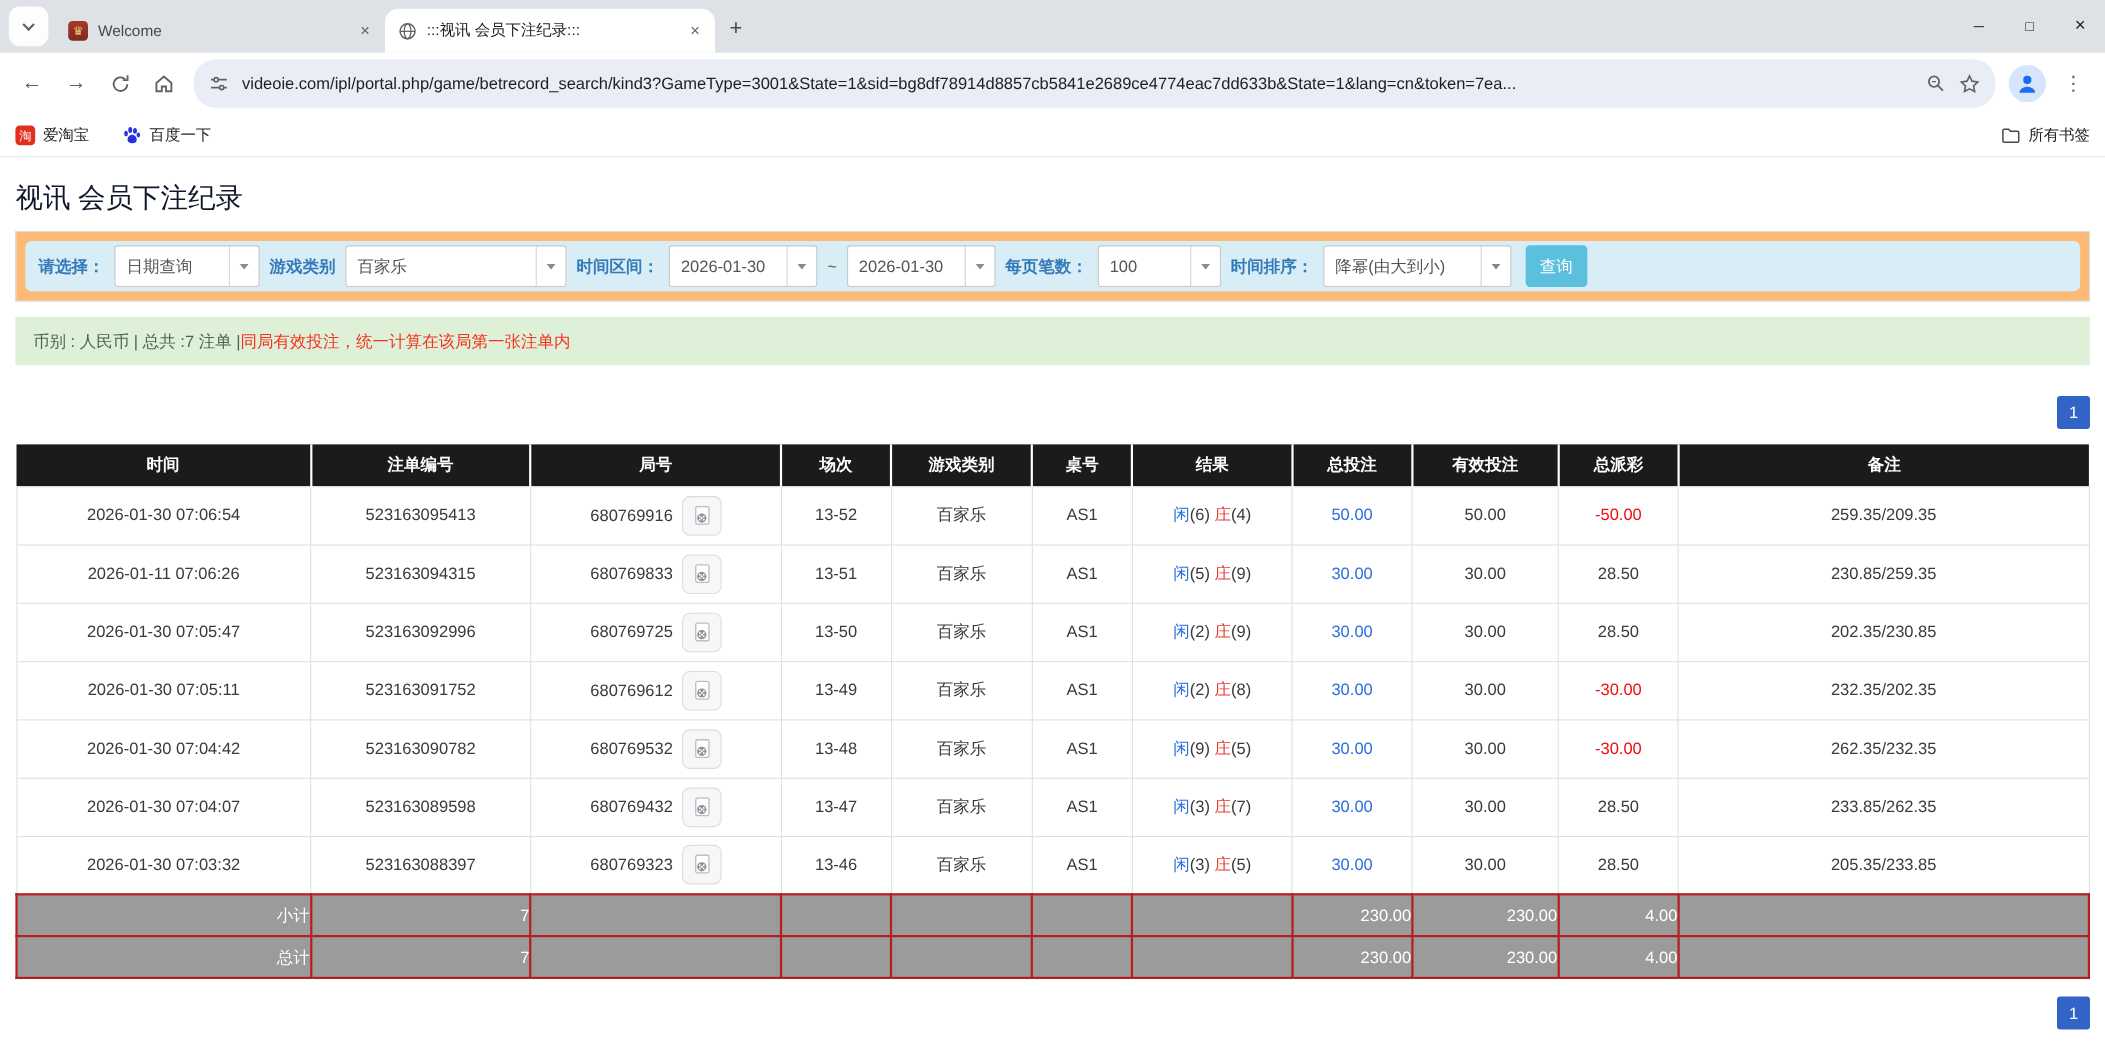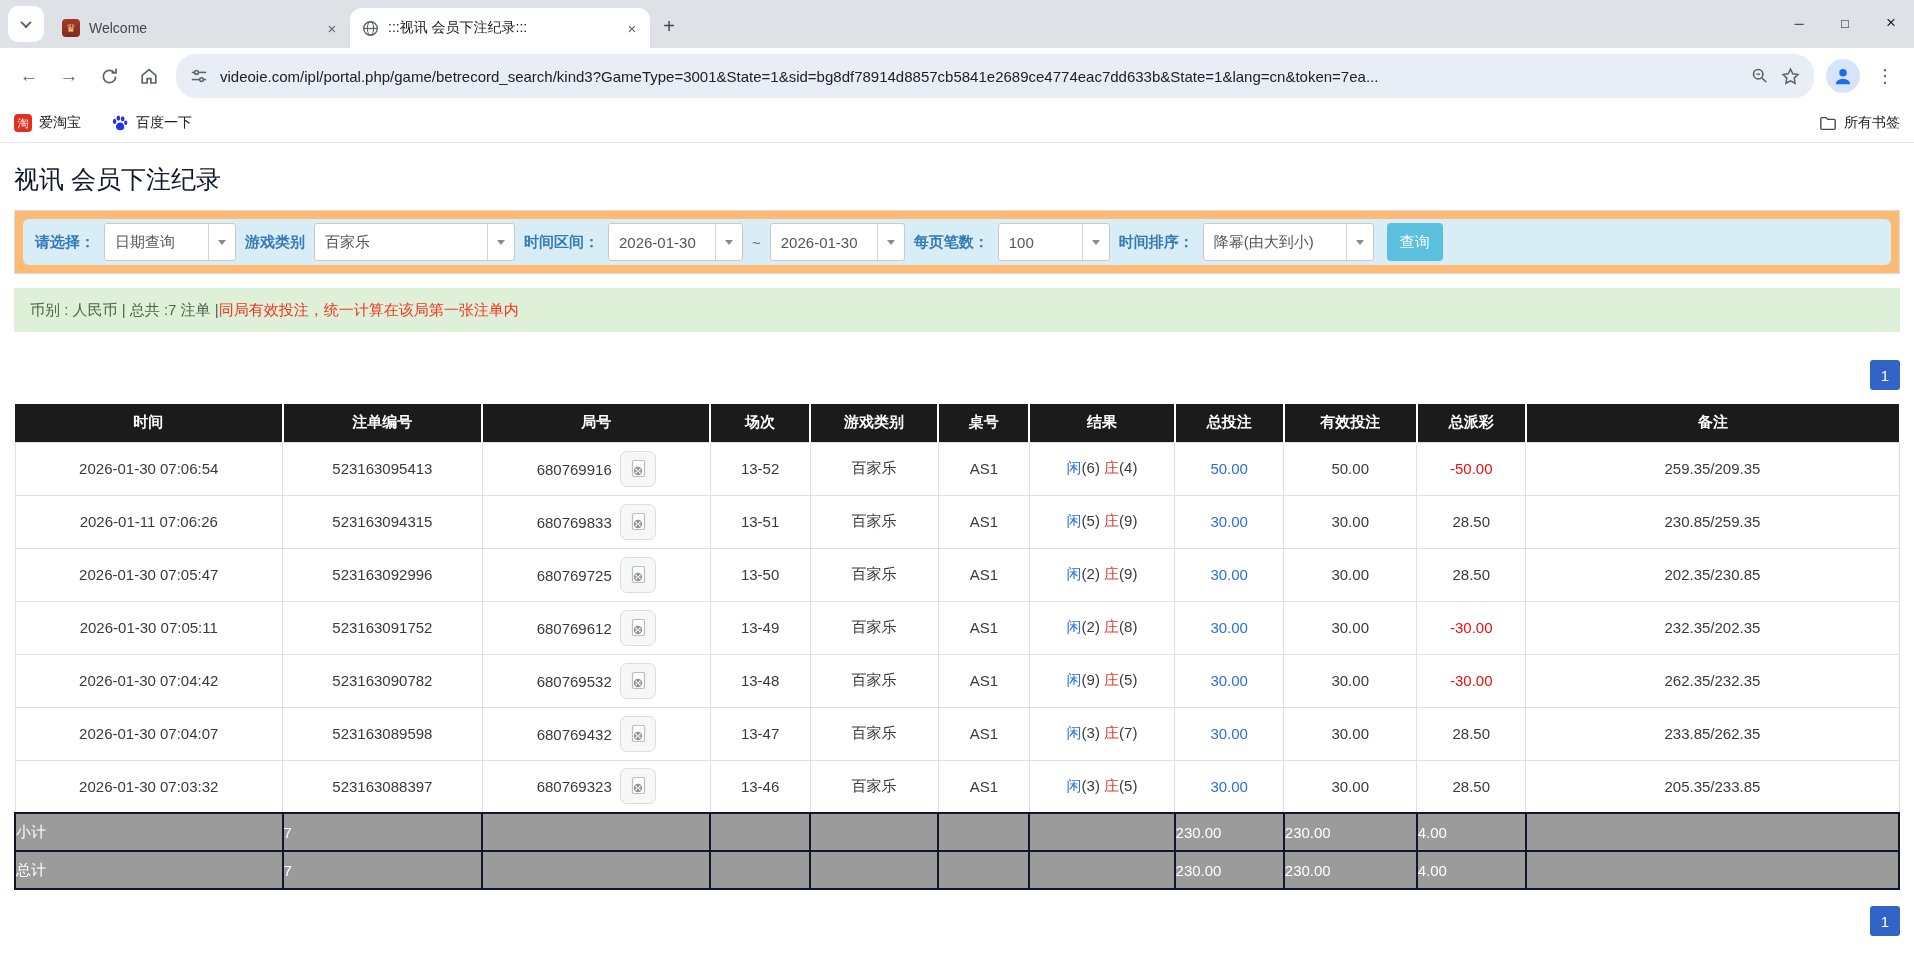--- a/index.html
+++ b/index.html
@@ -71,21 +71,21 @@
   .pagebtn { min-width:30px; height:30px; background:var(--pagination_blue,#3264c8); color:#fff;
     border:none; border-radius:3px; font-size:15px; cursor:pointer; }
 
   table { width:100%; border-collapse:collapse; table-layout:fixed; }
   thead th { background:var(--header_bg,#1b1b1b); color:#fff; font-size:15px; font-weight:bold;
     height:38px; border-left:2px solid #fff; border-right:2px solid #fff; }
   thead th:first-child{border-left:none} thead th:last-child{border-right:none}
   tbody td { border:1px solid #e0e0e0; height:53px; text-align:center; font-size:15px; color:#3a3a3a;
     background:#fff; overflow:hidden; }
   tfoot td { background:var(--footer_bg,#9b9b9b); color:#fff; font-size:15px; height:38px;
-    text-align:left; border:2px solid #0f172a; }
+    text-align:right; border:2px solid #b91c1c; }
   .amt-bet { color:var(--bet_blue,#2a6fdb); }
   .neg { color:var(--neg_red,#f20d0d); }
   .res-p { color:var(--player_blue,#2a6fdb); }
   .res-b { color:var(--banker_red,#e8392f); }
   .res-n { color:#3a3a3a; }
   .vid-btn { display:inline-flex; align-items:center; justify-content:center; width:36px; height:36px;
     background:#f7f7f7; border:1px solid #ddd; border-radius:7px; margin-left:8px; vertical-align:middle; cursor:pointer; }
   .round-no { vertical-align:middle; }
   svg { display:block; }
 </style>

